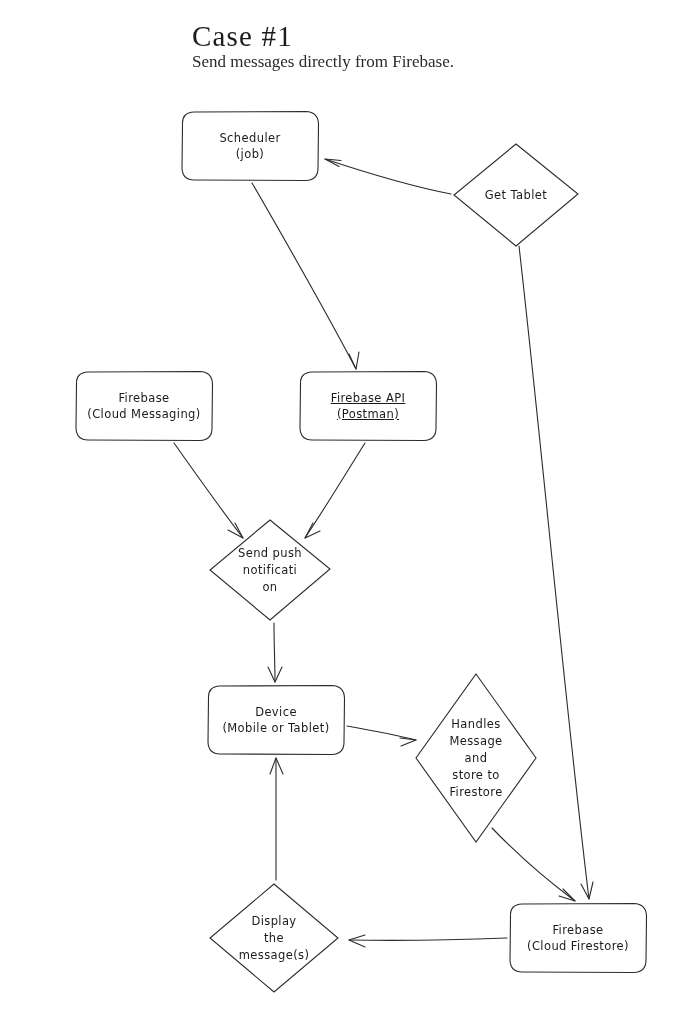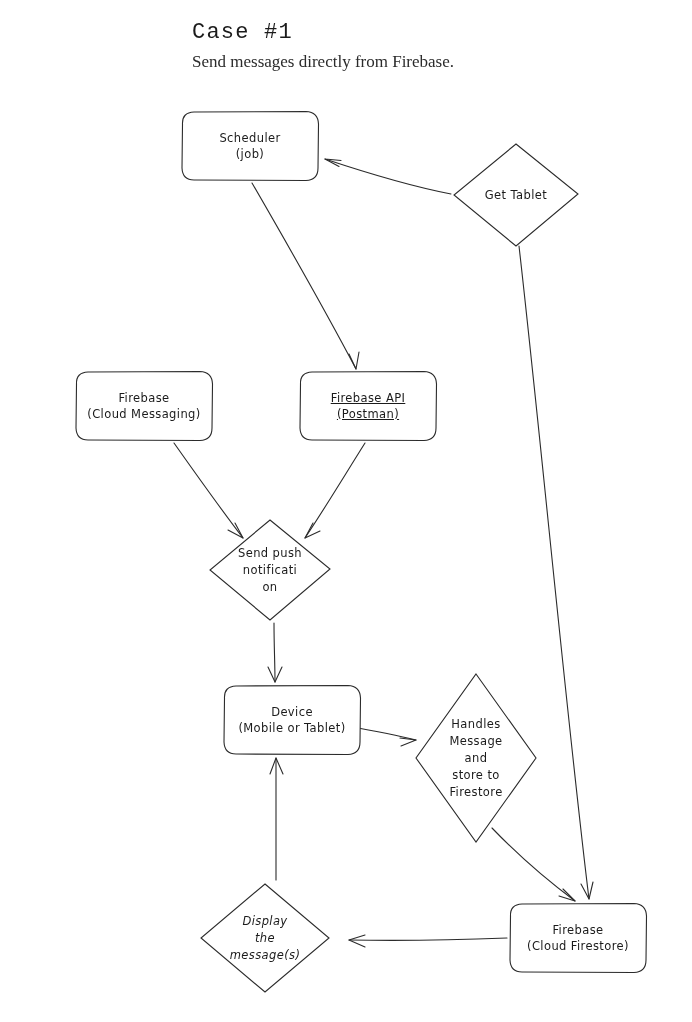--- a/index.html
+++ b/index.html
@@ -21,25 +21,25 @@
     height: 1022px;
   }
   .hand {
     font-family: "DejaVu Sans", sans-serif;
     letter-spacing: 0.4px;
   }
   #title {
     position: absolute;
     left: 192px;
     top: 20px;
-    font-size: 22px;
+    font-size: 29px;
     color: #1b1b1b;
     font-weight: 400;
     letter-spacing: 1.2px;
-    font-family: Liberation Mono, monospace;
+    font-family: Liberation Serif, serif;
   }
   #subtitle {
     position: absolute;
     left: 192px;
     top: 52px;
     font-size: 17px;
     color: #2b2b2b;
     font-family: Liberation Serif, serif;
   }
   .node {
@@ -164,21 +164,21 @@
 
 <div class="node diamond" style="left:208px;top:518px;width:124px;height:104px;">
   <svg class="shape" viewBox="0 0 124 104" preserveAspectRatio="none">
     <path d="M62,2 L122,51 L62,102 L2,52 Z" fill="#ffffff" stroke="#2b2b2b" stroke-width="1.1"></path>
   </svg>
   <span class="label hand">Send push
 notificati
 on</span>
 </div>
 
-<div class="node rounded" style="left:222px;top:684px;width:140px;height:72px;">
+<div class="node rounded" style="left:206px;top:684px;width:140px;height:72px;">
   <svg class="shape" viewBox="0 0 140 72" preserveAspectRatio="none">
     <path d="M14,2 L126,1.5 Q138,2 138.5,14 L138,58 Q138,70 126,70.5 L14,70 Q2.5,70 2,58 L2.5,14 Q2,2.5 14,2 Z" fill="#ffffff" stroke="#2b2b2b" stroke-width="1.1"></path>
   </svg>
   <span class="label hand">Device
 (Mobile or Tablet)</span>
 </div>
 
 <div class="node diamond" style="left:414px;top:672px;width:124px;height:172px;">
   <svg class="shape" viewBox="0 0 124 172" preserveAspectRatio="none">
     <path d="M62,2 L122,86 L62,170 L2,86 Z" fill="#ffffff" stroke="#2b2b2b" stroke-width="1.1"></path>
@@ -191,20 +191,20 @@
 </div>
 
 <div class="node rounded" style="left:508px;top:902px;width:140px;height:72px;">
   <svg class="shape" viewBox="0 0 140 72" preserveAspectRatio="none">
     <path d="M14,2 L126,1.5 Q138,2 138.5,14 L138,58 Q138,70 126,70.5 L14,70 Q2.5,70 2,58 L2.5,14 Q2,2.5 14,2 Z" fill="#ffffff" stroke="#2b2b2b" stroke-width="1.1"></path>
   </svg>
   <span class="label hand">Firebase
 (Cloud Firestore)</span>
 </div>
 
-<div class="node diamond" style="left:199px;top:882px;width:132px;height:112px;font-style:italic;">
+<div class="node diamond" style="left:208px;top:882px;width:132px;height:112px;">
   <svg class="shape" viewBox="0 0 132 112" preserveAspectRatio="none">
     <path d="M66,2 L130,56 L66,110 L2,56 Z" fill="#ffffff" stroke="#2b2b2b" stroke-width="1.1"></path>
   </svg>
   <span class="label hand">Display
 the
 message(s)</span>
 </div>
 
 </body></html>

